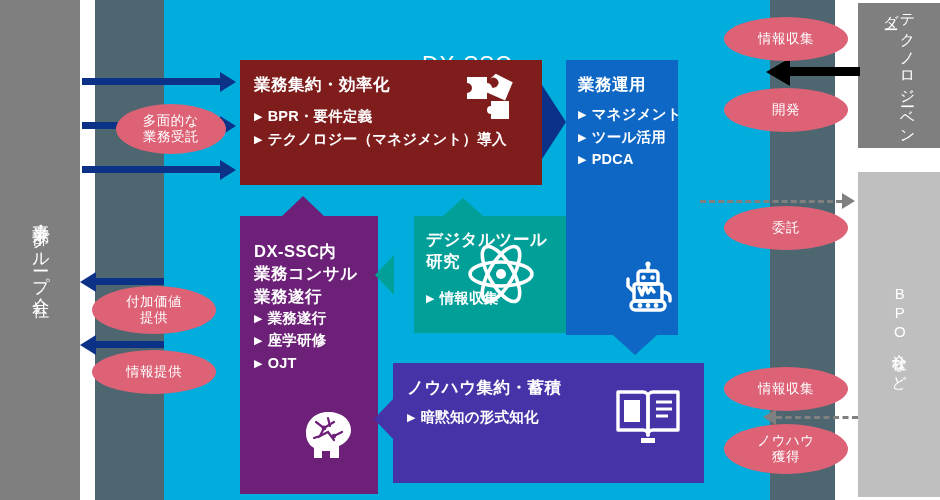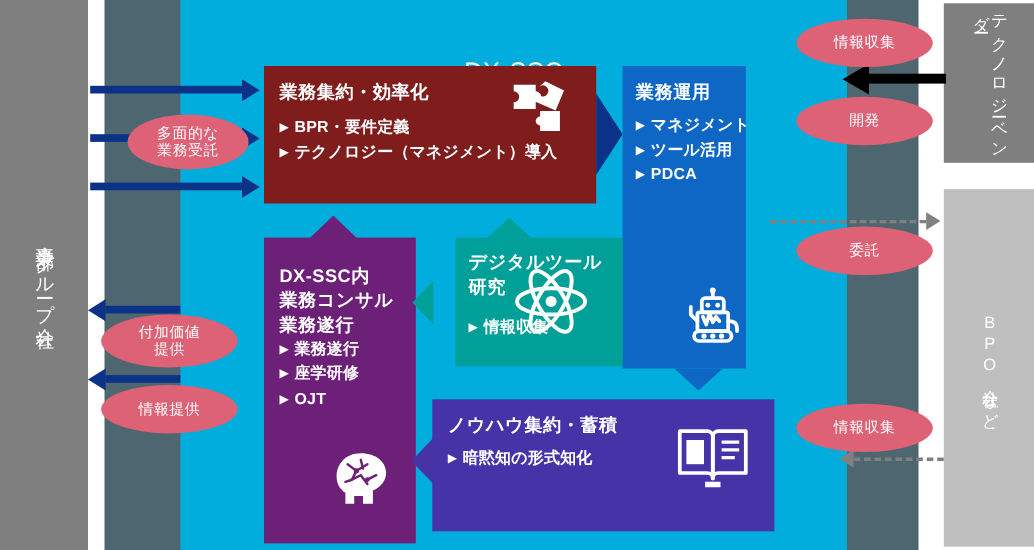--- a/index.html
+++ b/index.html
@@ -267,14 +267,19 @@
   </div>
 
   <div class="abs tag" style="left:724px;top:206px;width:124px;height:44px;">
     <span>委託</span>
   </div>
 
   <div class="abs tag" style="left:724px;top:367px;width:124px;height:44px;">
     <span>情報収集</span>
   </div>
 
+  <div class="abs tag" style="left:724px;top:424px;width:124px;height:50px;">
+    <span>
+      <span>ノウハウ</span><br><span>獲得</span>
+    </span>
+  </div>
 
 </div>
 
 </body></html>

